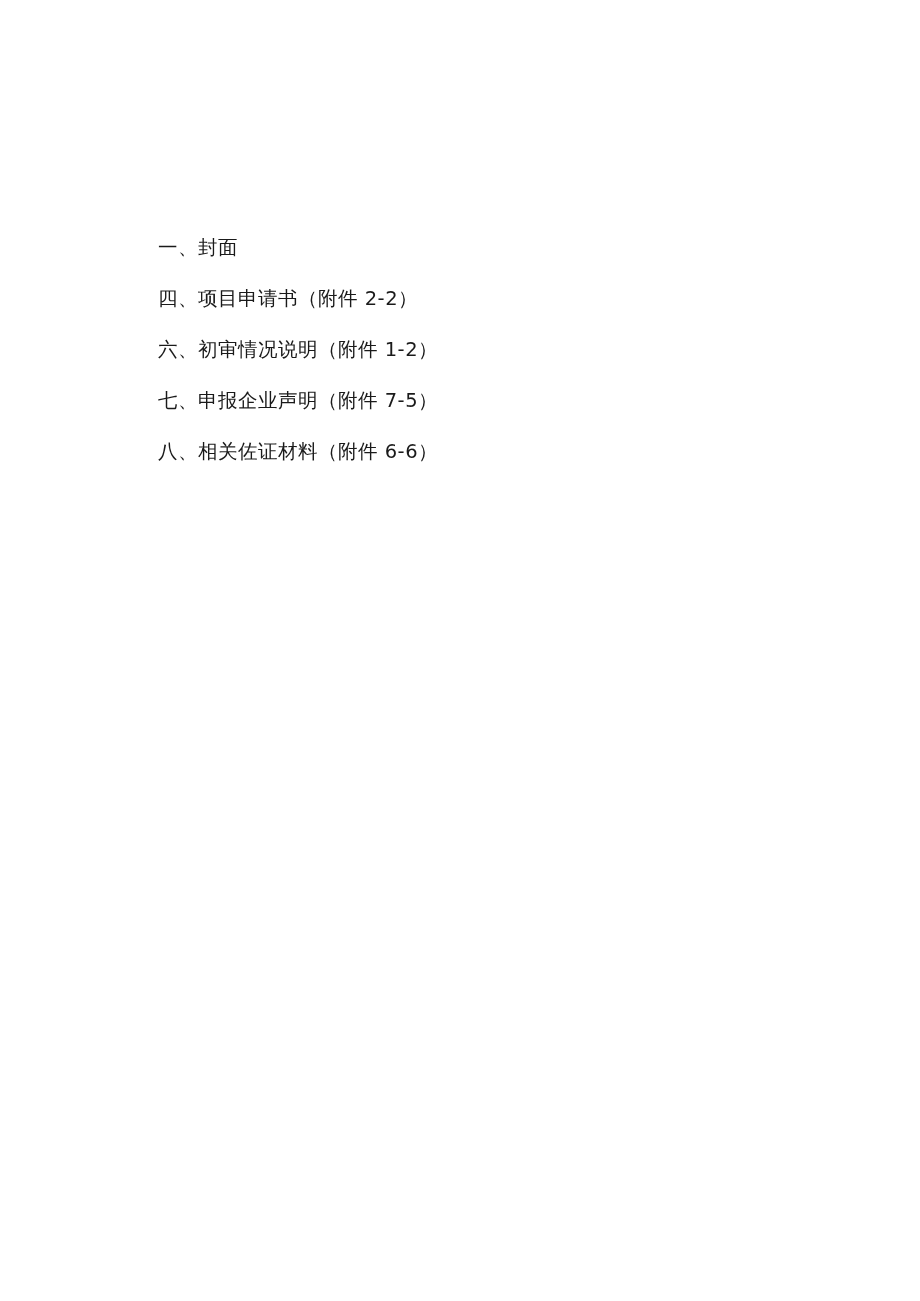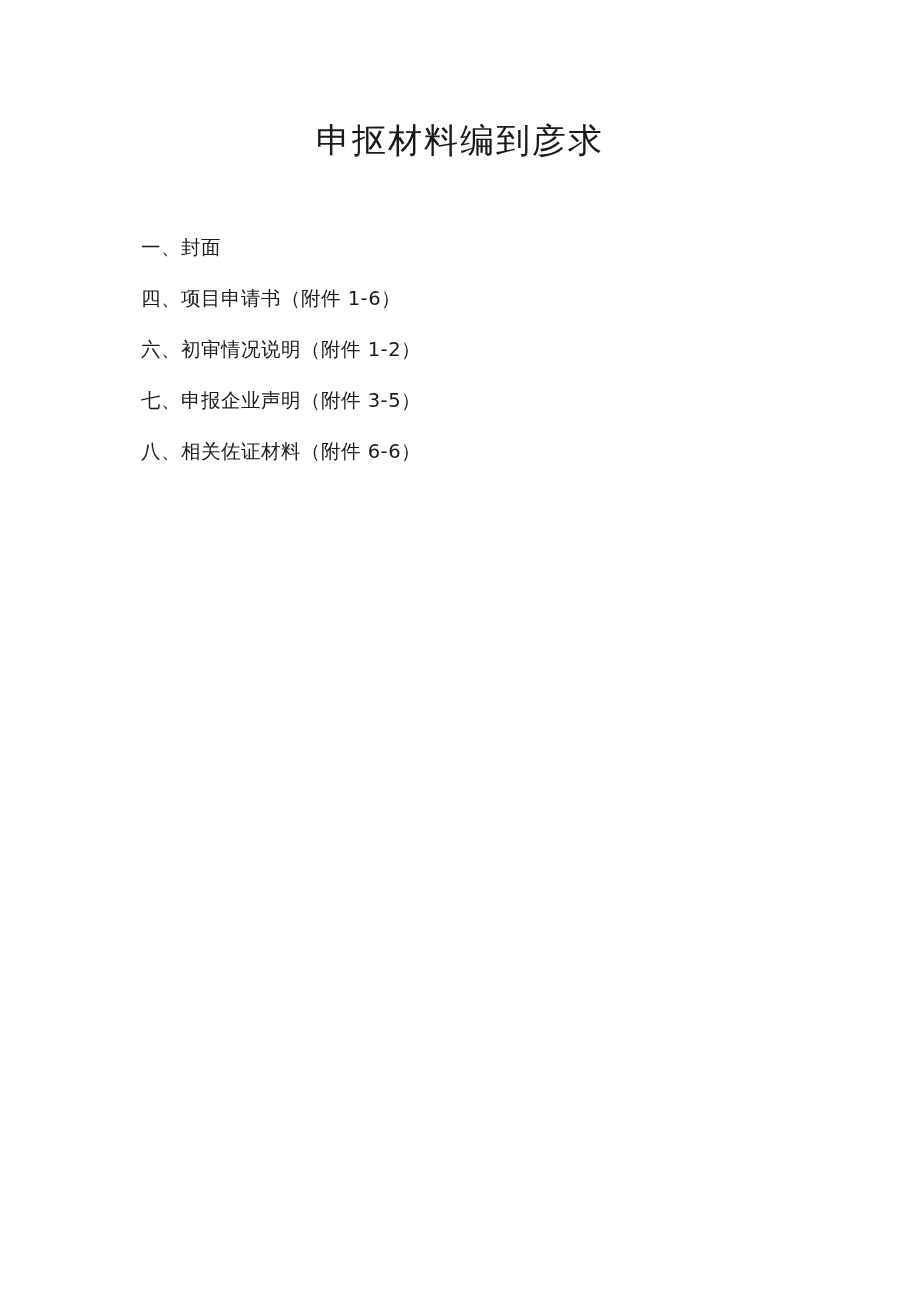--- a/index.html
+++ b/index.html
@@ -30,44 +30,43 @@
     margin: 0;
     padding-top: 118px;
     font-family: "DejaVu Serif", "Liberation Serif", serif;
     color: #1a1a1a;
   }
   .list {
     margin: 0;
     padding: 0;
     list-style: none;
     position: absolute;
-    left: 141px;
+    left: 158px;
     top: 222px;
     width: 640px;
   }
   .list-item {
     font-size: 19.5px;
     line-height: 1;
     height: 51px;
     color: #1a1a1a;
     font-family: "DejaVu Sans", "Liberation Sans", sans-serif;
     letter-spacing: 0.5px;
     white-space: nowrap;
     display: flex;
     align-items: center;
   }
 </style>
 </head>
 <body>
 
 <div class="page">
 
-  <h1 class="doc-title">申抠材料编到彦求</h1>
 
   <ul class="list">
     <li class="list-item">一、封面</li>
-    <li class="list-item">四、项目申请书（附件 1-6）</li>
+    <li class="list-item">四、项目申请书（附件 2-2）</li>
     <li class="list-item">六、初审情况说明（附件 1-2）</li>
-    <li class="list-item">七、申报企业声明（附件 3-5）</li>
+    <li class="list-item">七、申报企业声明（附件 7-5）</li>
     <li class="list-item">八、相关佐证材料（附件 6-6）</li>
   </ul>
 
 </div>
 
 </body></html>

